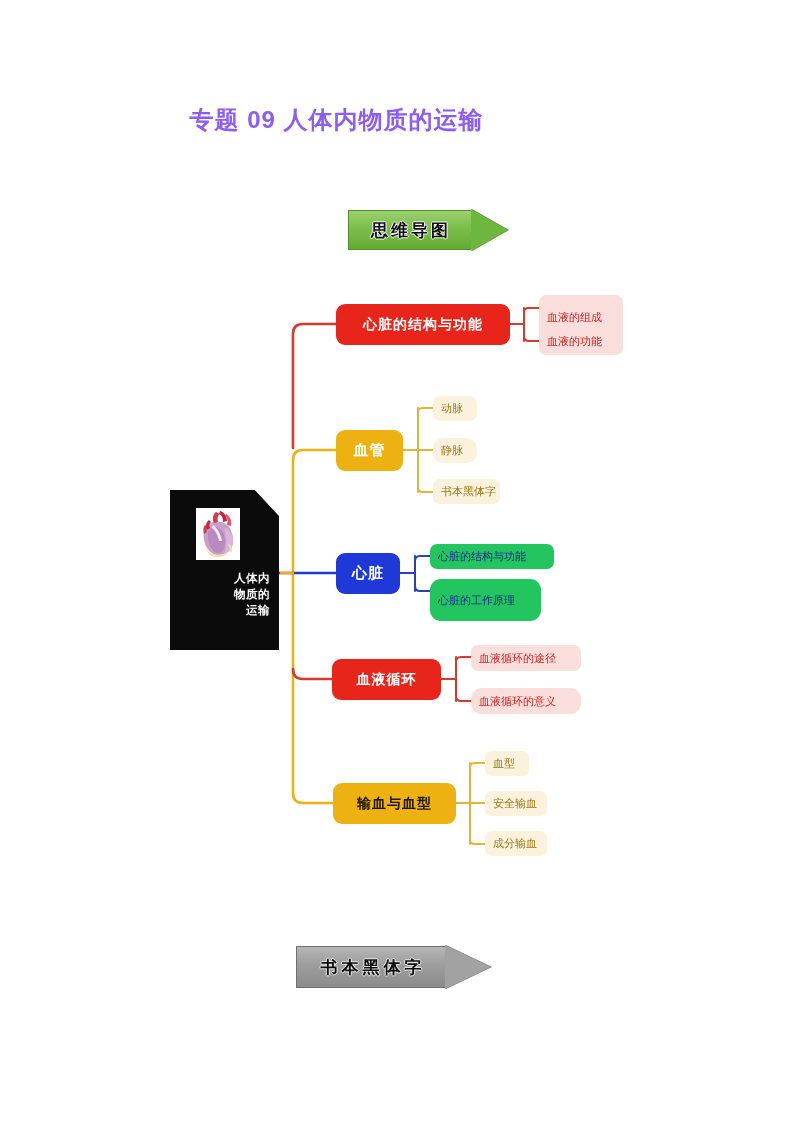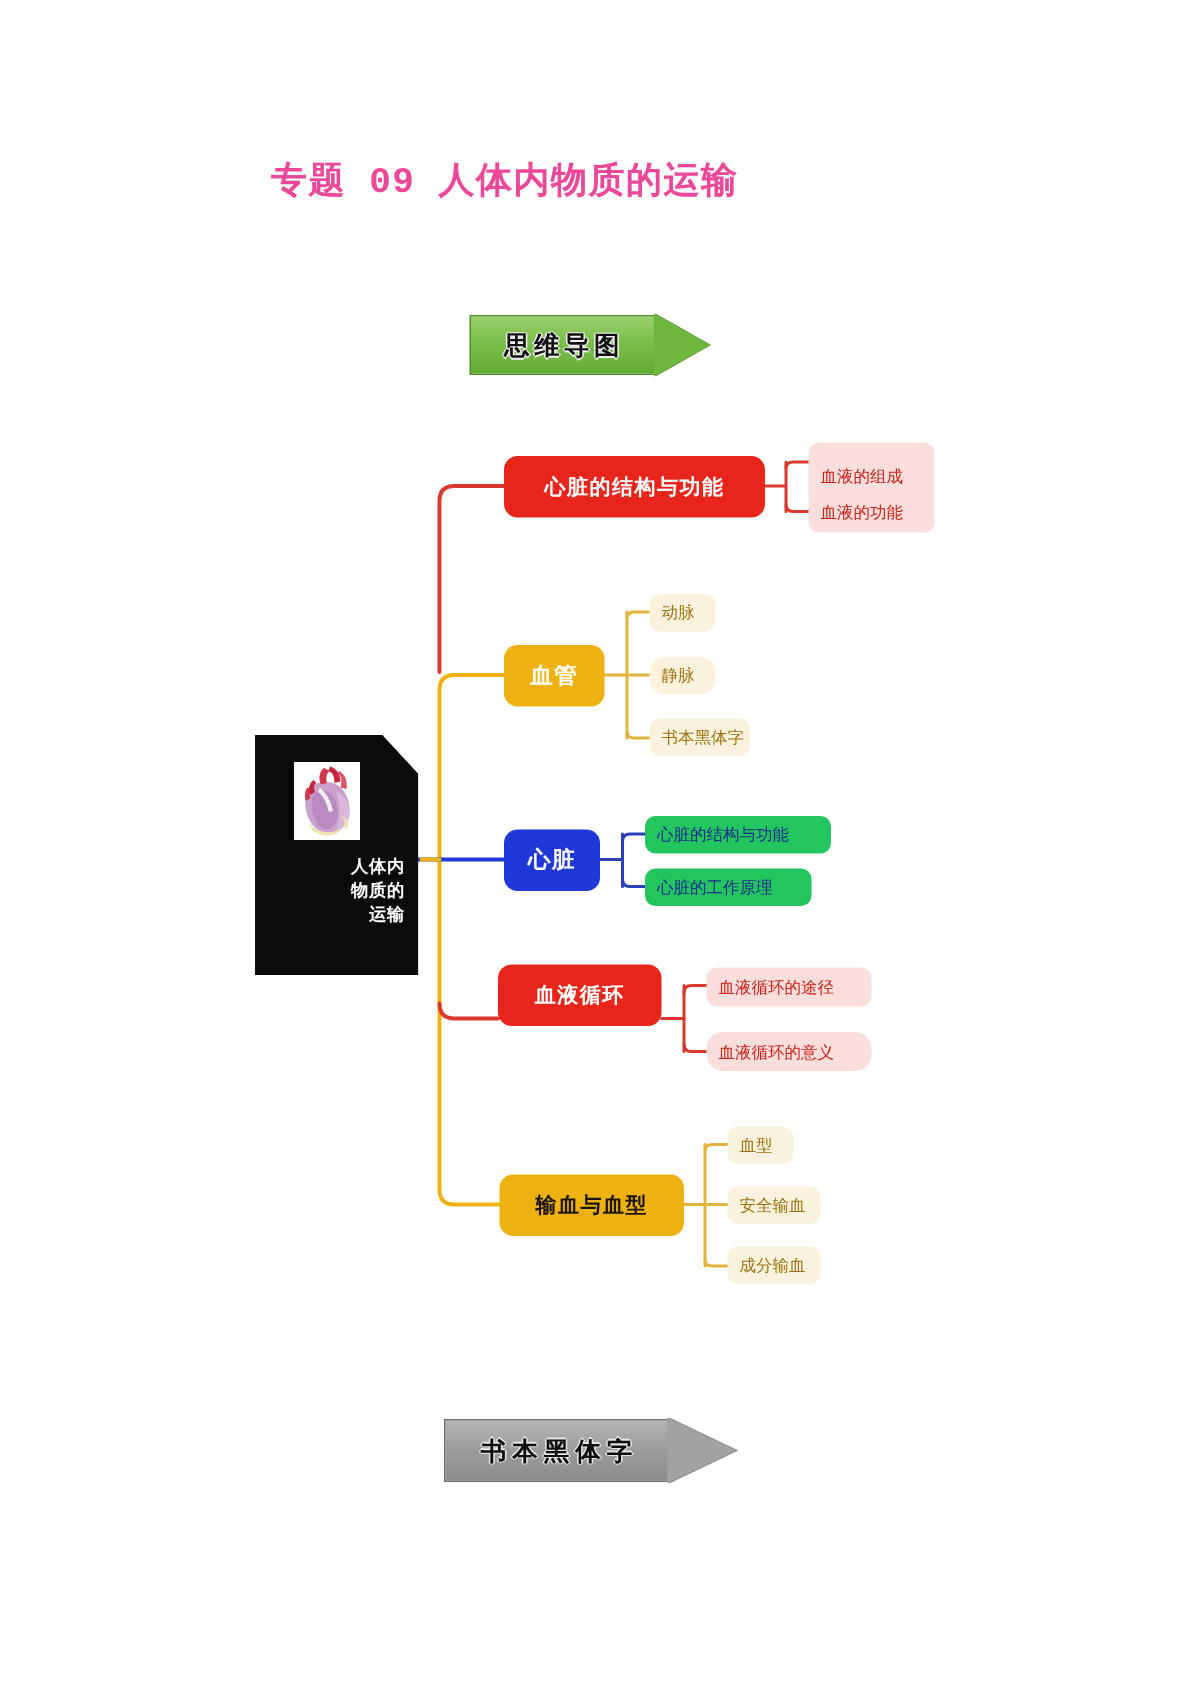--- a/index.html
+++ b/index.html
@@ -21,24 +21,24 @@
     background: #ffffff;
   }
 
   
   .doc-title {
     position: absolute;
     left: 0;
     top: 104px;
     width: 673px;
     text-align: center;
-    font-family: Liberation Mono, monospace;
+    font-family: Liberation Sans, sans-serif;
     font-size: 24px;
     font-weight: bold;
-    color: #ec4899;
+    color: #8b5cf6;
     letter-spacing: 1px;
     white-space: nowrap;
   }
 
   
   .banner {
     position: absolute;
     display: flex;
     align-items: center;
     justify-content: center;
@@ -52,21 +52,21 @@
     text-shadow:
        1px 0 0 #f2f2f2, -1px 0 0 #f2f2f2,
        0 1px 0 #f2f2f2, 0 -1px 0 #f2f2f2;
     position: relative;
     z-index: 3;
     white-space: nowrap;
   }
 
   
   #banner-mindmap {
-    left: 313px;
+    left: 348px;
     top: 210px;
     width: 160px;
     height: 40px;
   }
   #banner-mindmap .arrow-rect {
     position: absolute;
     left: 0; top: 0;
     width: 124px; height: 40px;
     background: linear-gradient(180deg, #9cd071 0%, #7cc04b 42%, #63ab33 100%);
     border: 1px solid #4e8f28;
@@ -311,23 +311,23 @@
   <div class="leaf-node leaf-pink" style="left:539px; top:295px; width:84px; height:44px;">血液的组成</div>
   <div class="leaf-node leaf-pink" style="left:539px; top:328px; width:84px; height:27px;">血液的功能</div>
 
   <div class="branch-node branch-amber" style="left:336px; top:430px; width:67px; height:41px; font-size:15px;">血管</div>
   <div class="leaf-node leaf-cream" style="left:433px; top:396px; width:44px; height:25px;">动脉</div>
   <div class="leaf-node leaf-cream" style="left:433px; top:438px; width:44px; height:25px;border-radius:10px;">静脉</div>
   <div class="leaf-node leaf-cream" style="left:433px; top:479px; width:67px; height:25px;">书本黑体字</div>
 
   <div class="branch-node branch-blue" style="left:336px; top:553px; width:64px; height:41px; font-size:15px;">心脏</div>
   <div class="leaf-node leaf-periwinkle" style="left:430px; top:544px; width:124px; height:25px;">心脏的结构与功能</div>
-  <div class="leaf-node leaf-periwinkle" style="left:430px; top:579px; width:111px; height:25px;">心脏的工作原理</div>
-
-  <div class="branch-node branch-red" style="left:332px; top:643px; width:109px; height:41px; font-size:14px;">血液循环</div>
+  <div class="leaf-node leaf-periwinkle" style="left:430px; top:579px; width:111px; height:42px;border-radius:11px;">心脏的工作原理</div>
+
+  <div class="branch-node branch-red" style="left:332px; top:659px; width:109px; height:41px; font-size:14px;">血液循环</div>
   <div class="leaf-node leaf-pink" style="left:471px; top:645px; width:110px; height:26px;">血液循环的途径</div>
   <div class="leaf-node leaf-pink" style="left:471px; top:688px; width:110px; height:26px;border-radius:11px;">血液循环的意义</div>
 
   <div class="branch-node branch-amber-dark" style="left:333px; top:783px; width:123px; height:41px; font-size:14px;">输血与血型</div>
   <div class="leaf-node leaf-cream" style="left:485px; top:751px; width:44px; height:25px;">血型</div>
   <div class="leaf-node leaf-cream" style="left:485px; top:791px; width:62px; height:25px;">安全输血</div>
   <div class="leaf-node leaf-cream" style="left:485px; top:831px; width:62px; height:25px;">成分输血</div>
 
   <div class="banner" id="banner-bookbold">
     <div class="arrow-rect"></div>

